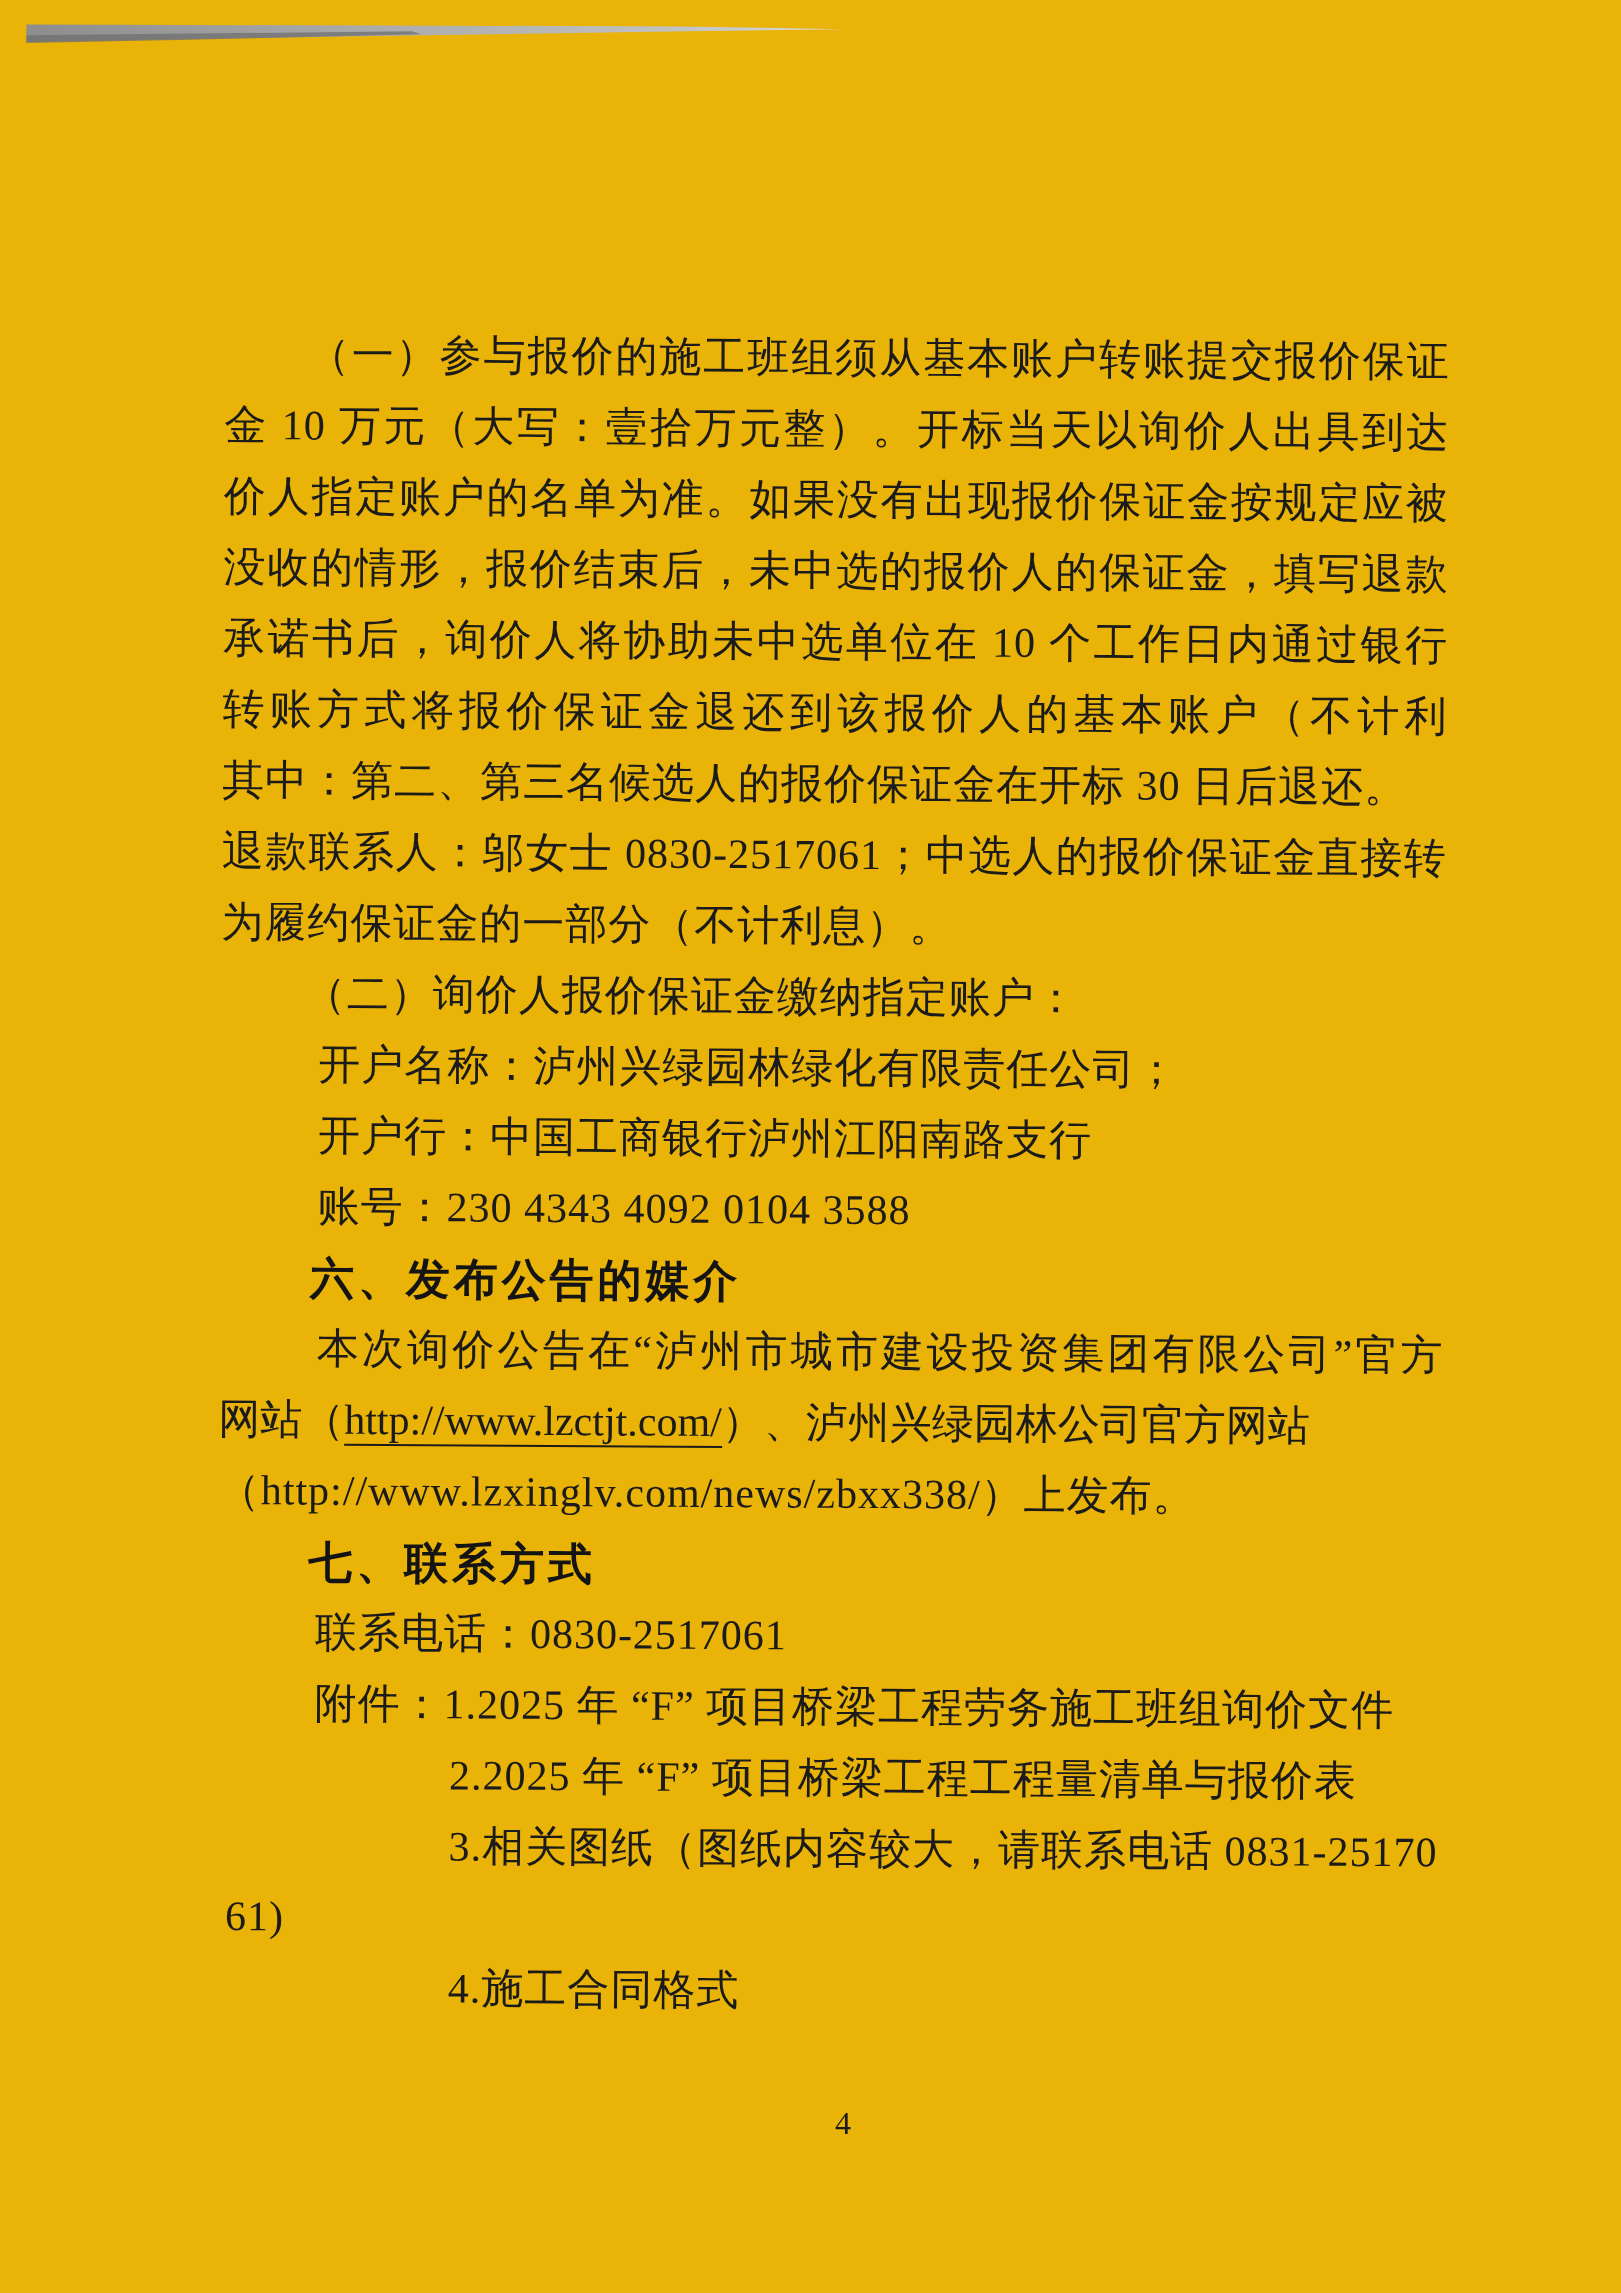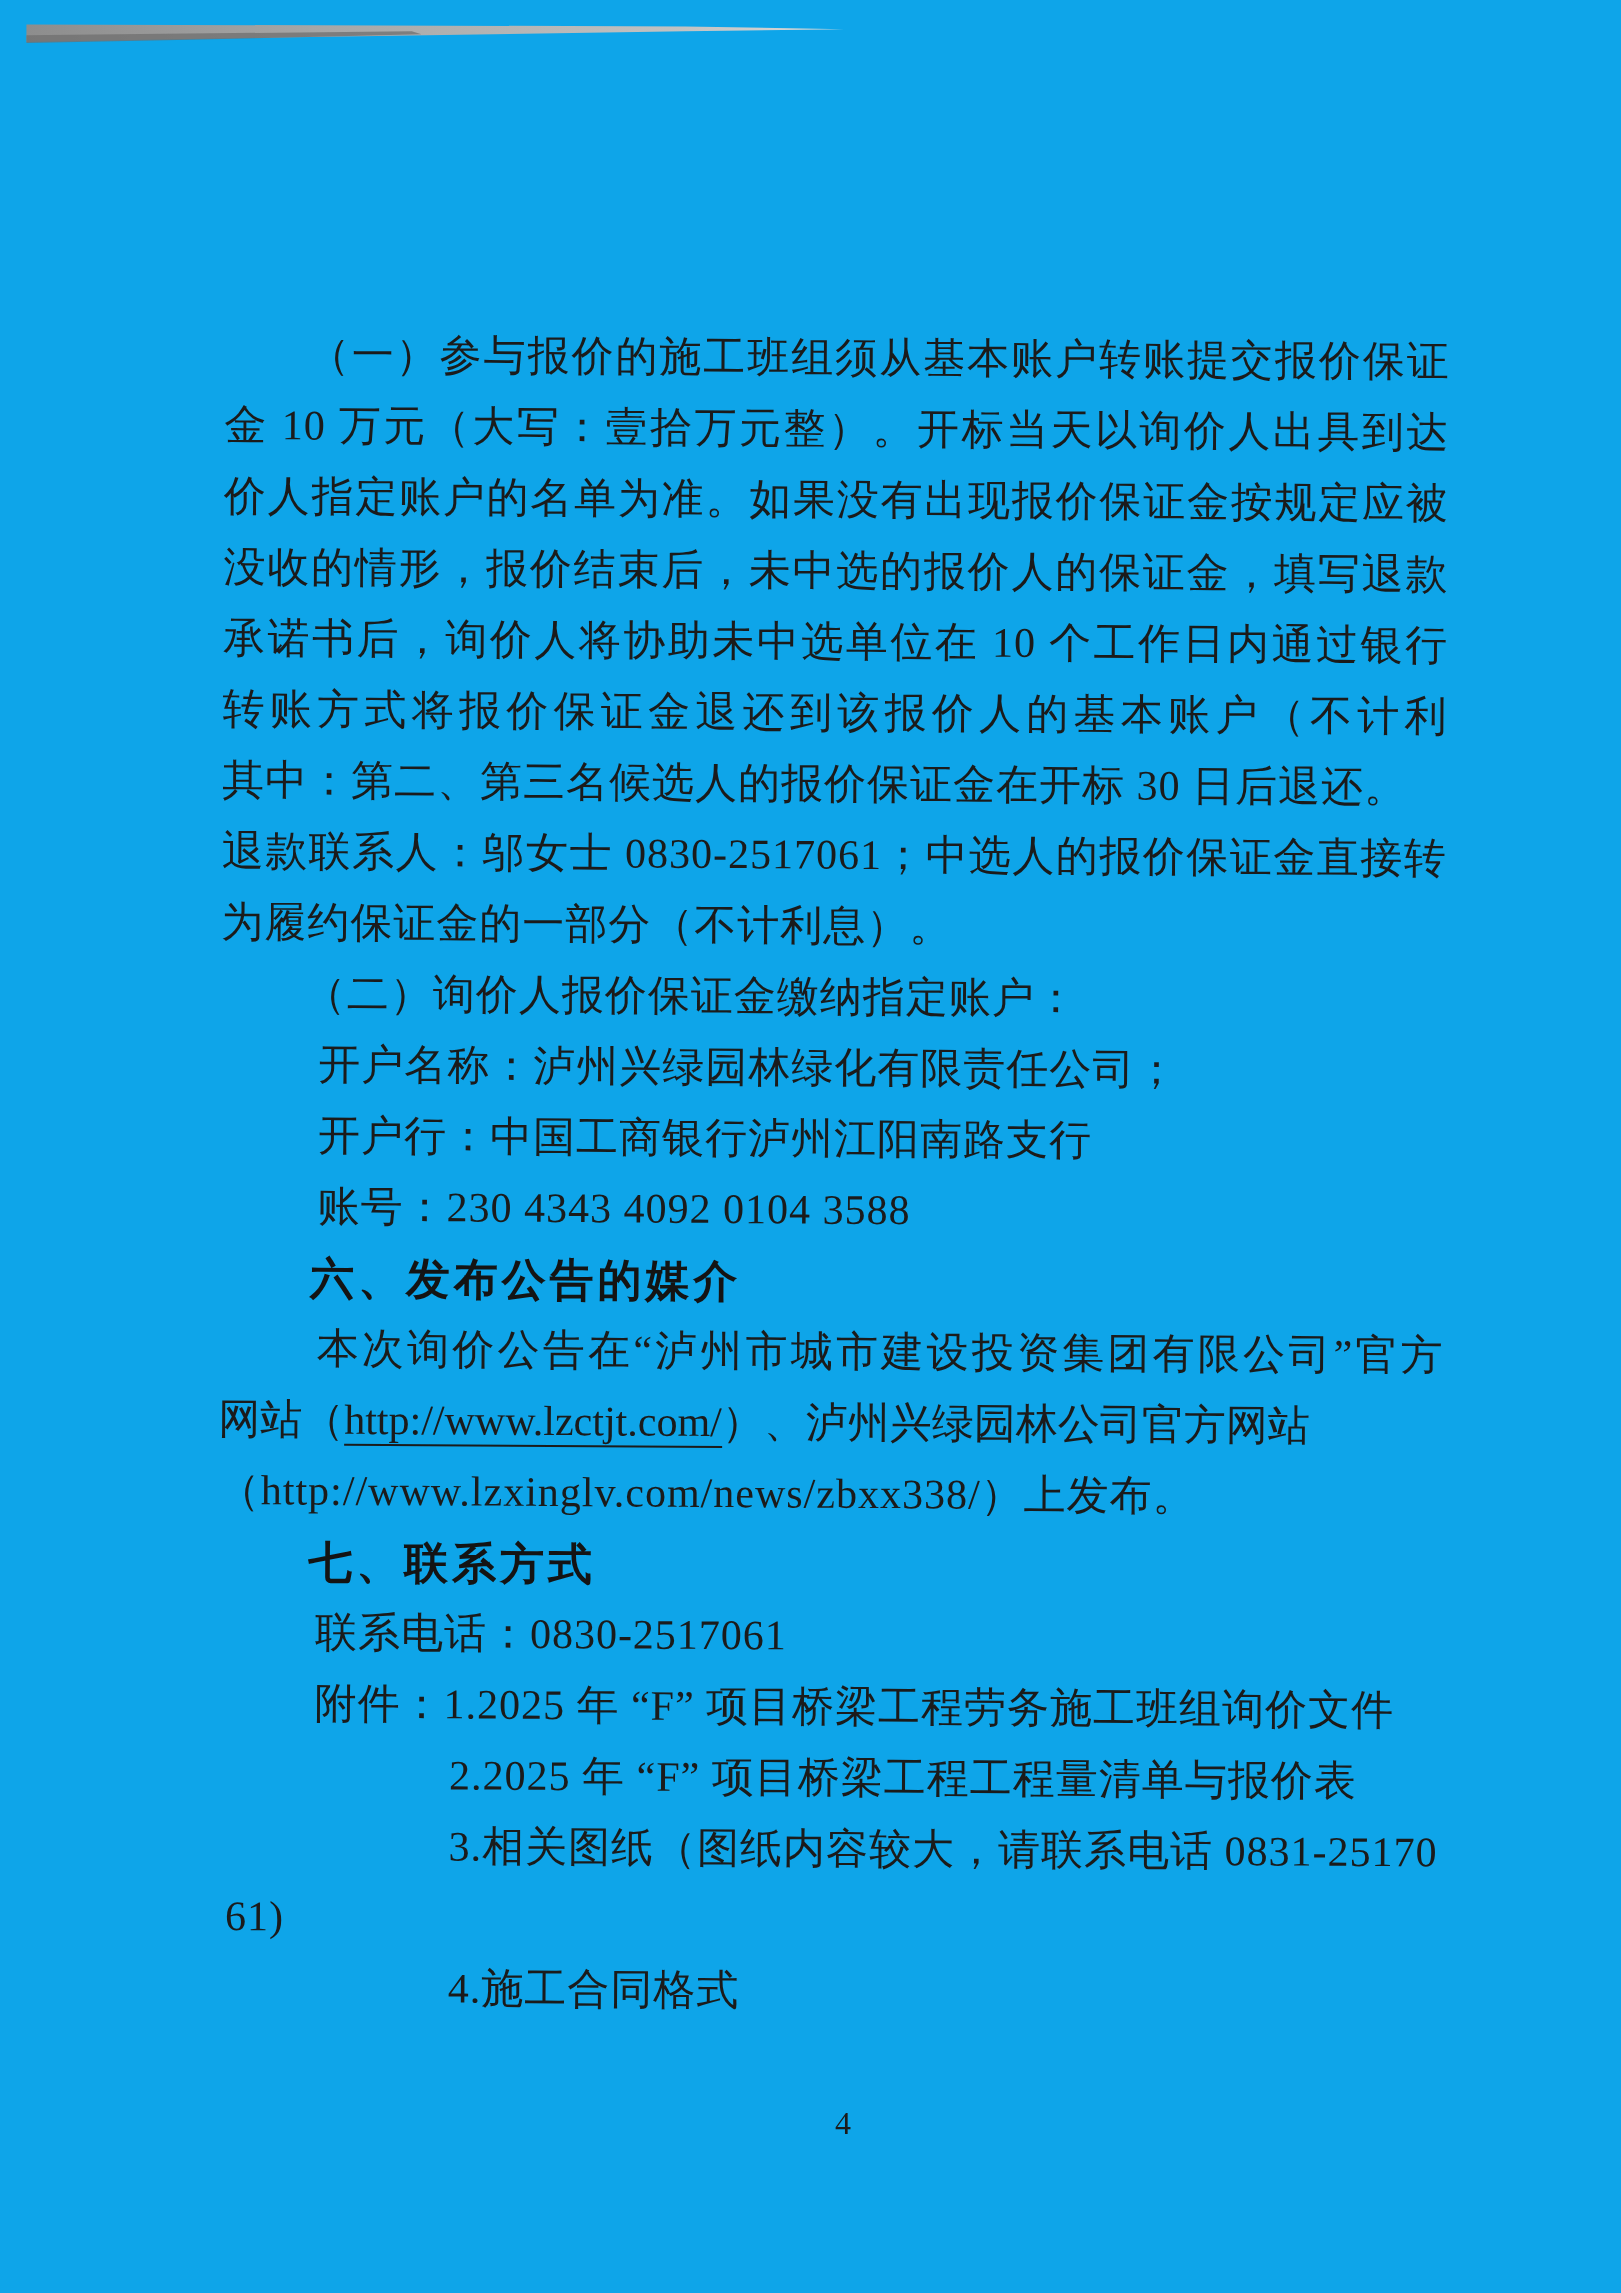--- a/index.html
+++ b/index.html
@@ -4,21 +4,21 @@
 <style>
   html, body {
     margin: 0;
     padding: 0;
     background: #ffffff;
   }
   .page {
     position: relative;
     width: 1621px;
     height: 2294px;
-    background: #0ea5e9;
+    background: #eab308;
     overflow: hidden;
     font-family: "Liberation Serif", "DejaVu Serif", serif;
     color: #1b1b1b;
   }
   .scan-streak {
     position: absolute;
     left: 0;
     top: 0;
     pointer-events: none;
   }

